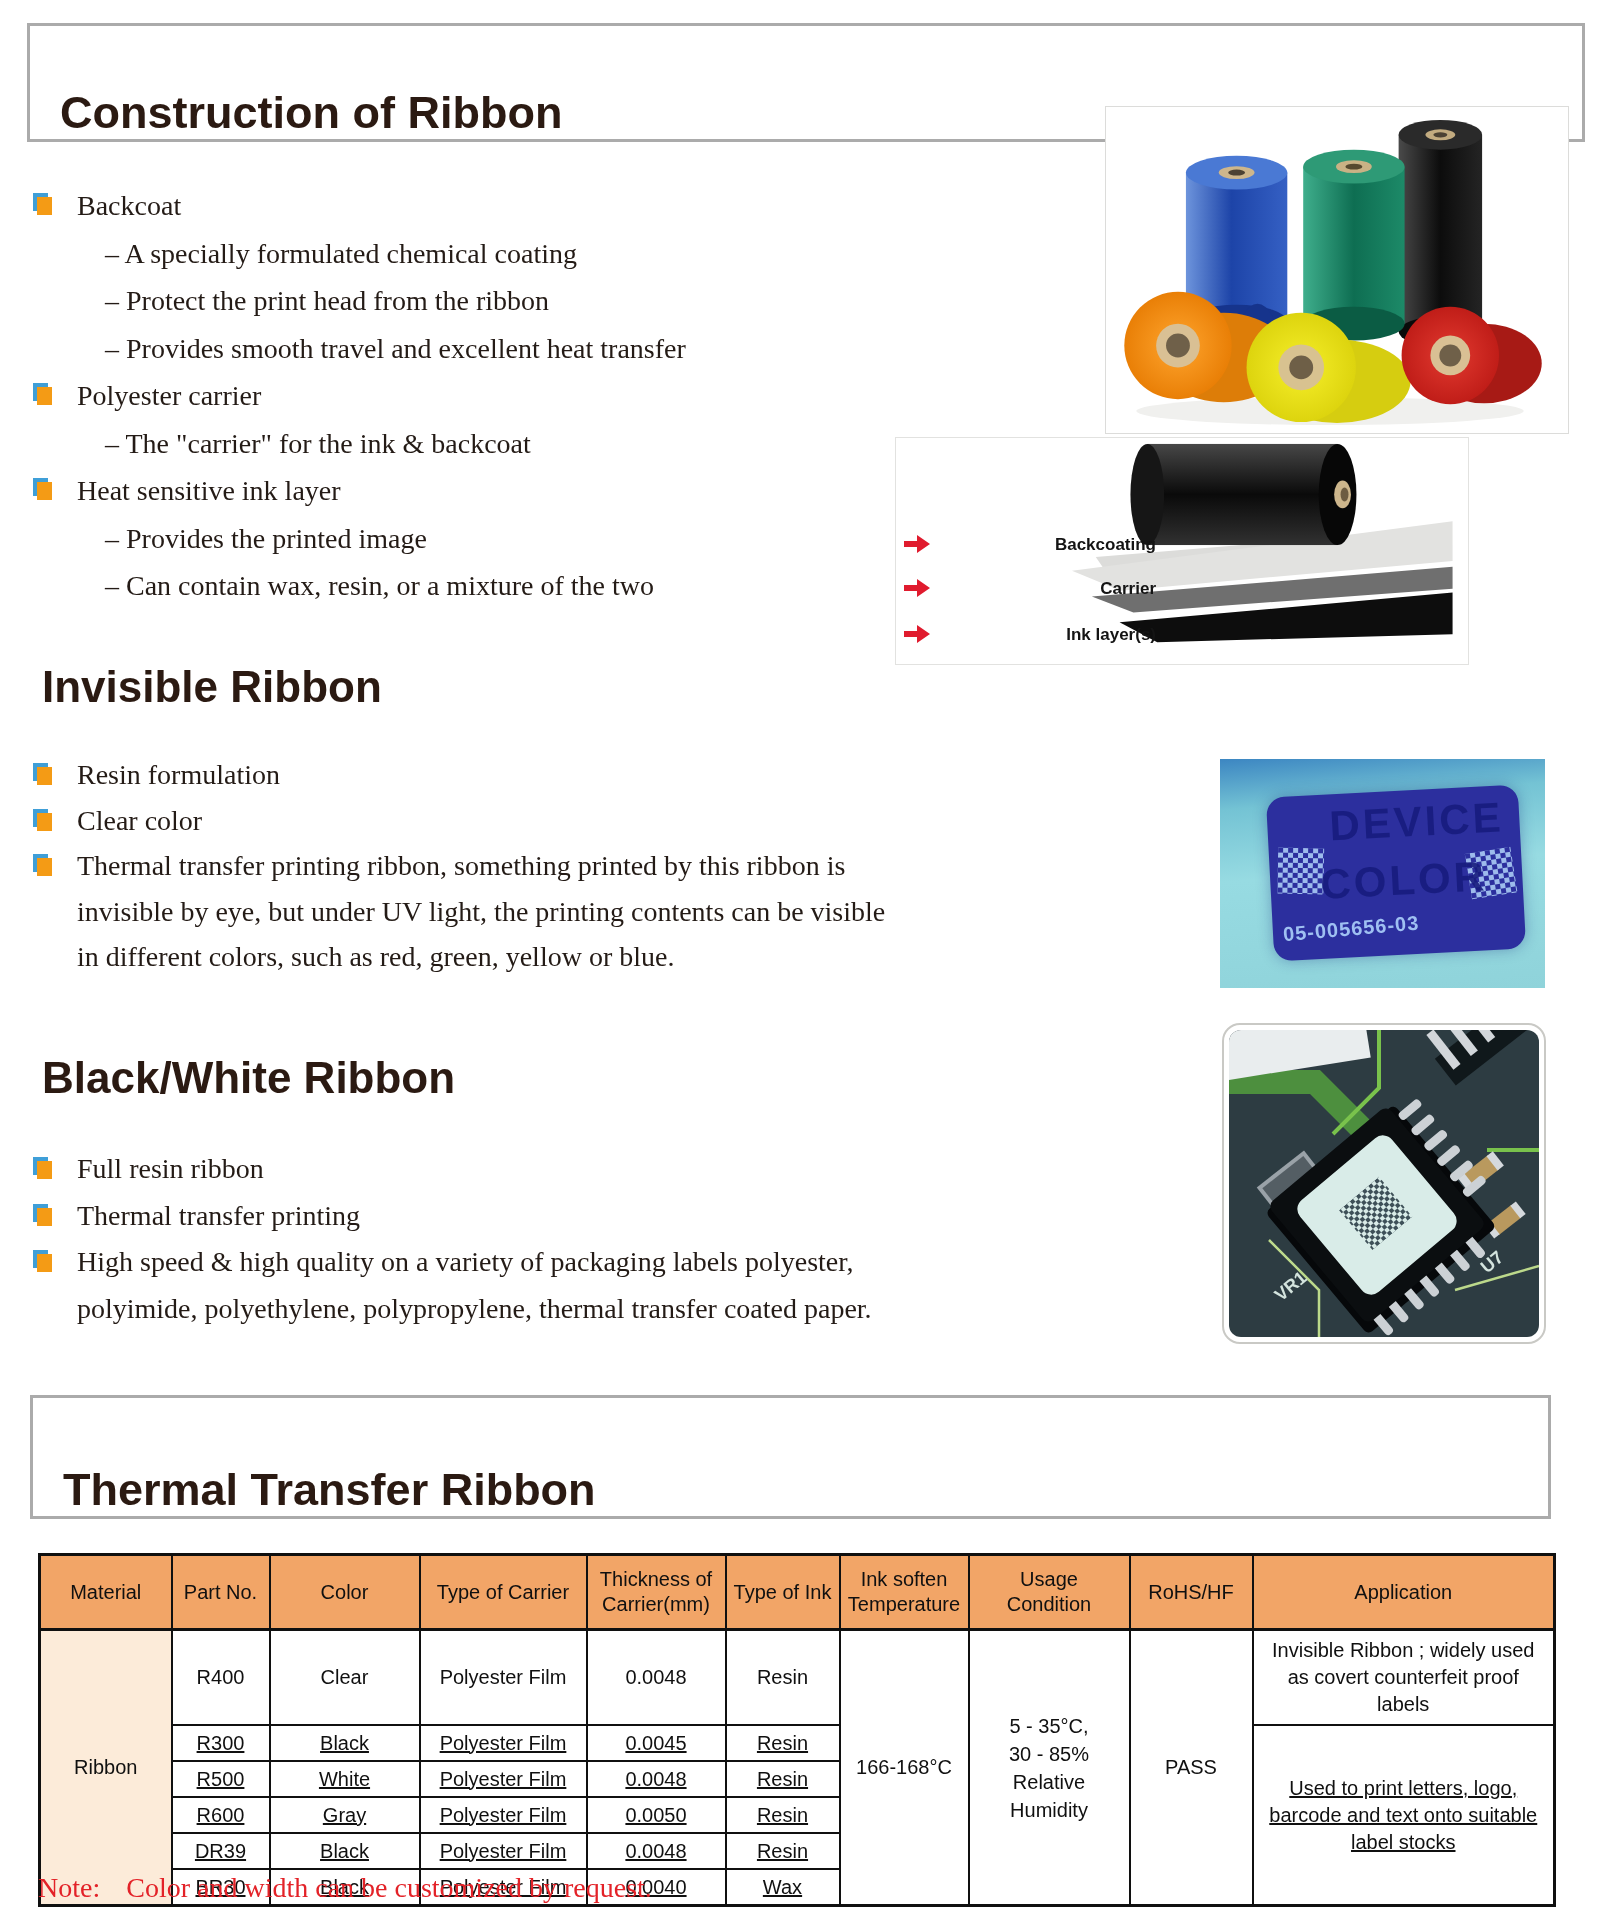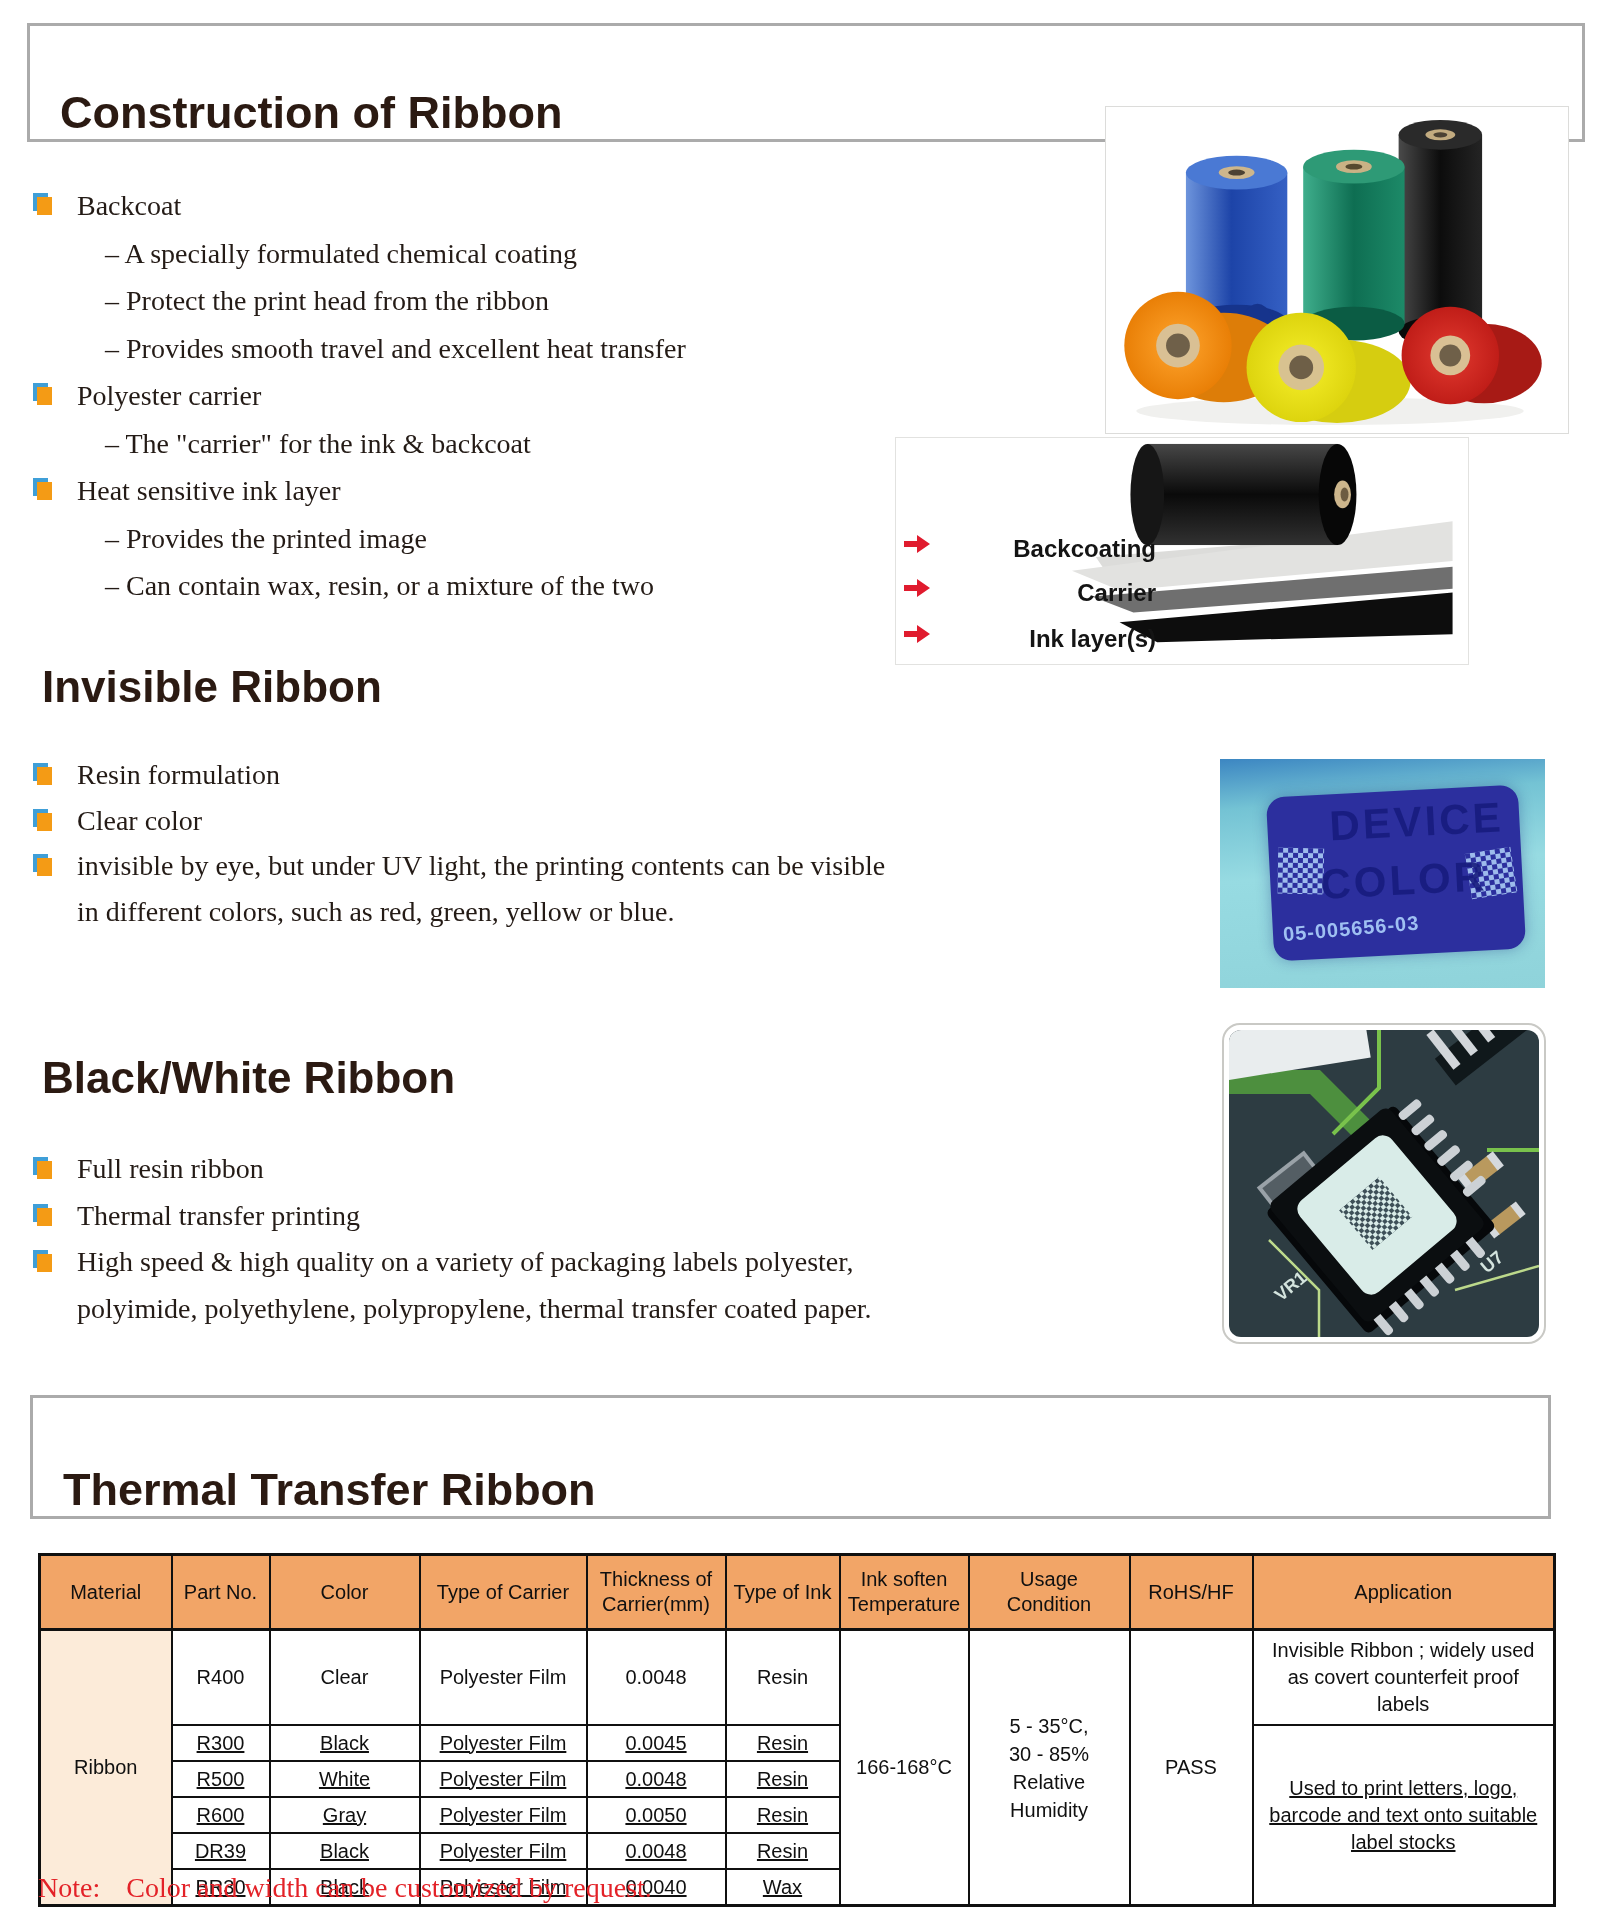--- a/index.html
+++ b/index.html
@@ -32,21 +32,21 @@
   
   .rolls-box{position:absolute;left:1105px;top:106px;width:462px;height:326px;
              background:#ffffff;border:1px solid #dcdcda;z-index:3;}
 
   
   .diagram-box{position:absolute;left:895px;top:437px;width:572px;height:226px;
                background:#ffffff;border:1px solid #e2e2e0;z-index:3;}
   .diagram-box svg{position:absolute;left:0;top:0;}
   .dlab{position:absolute;left:8px;width:252px;display:flex;align-items:flex-end;
         justify-content:flex-end;gap:7px;font-family:"Liberation Sans",sans-serif;
-        font-weight:bold;font-size:24px;color:#141414;}
+        font-weight:bold;font-size:17px;color:#141414;}
   #dlab-0{top:97px;} #dlab-1{top:141px;} #dlab-2{top:187px;}
 
   
   .blue-fig{position:absolute;left:1220px;top:759px;width:325px;height:229px;overflow:hidden;z-index:2;
             background:linear-gradient(175deg,#3c86c2 0%,#74c3d4 20%,#97dbe2 48%,#8fd3da 100%);}
   .blue-label{position:absolute;left:50px;top:32px;width:252px;height:164px;background:#2c2f9e;
               border-radius:18px;transform:rotate(-3deg);box-shadow:0 0 14px rgba(20,40,120,.35);}
   .blue-word{position:absolute;font-family:"Liberation Sans",sans-serif;font-weight:bold;
              font-size:42px;letter-spacing:3px;color:#171c7e;opacity:.9;}
   #bl-word1{left:62px;top:8px;}
@@ -247,20 +247,21 @@
     <div class="itm">
       <span class="mk">
           <i></i>
         </span>
       <span>Clear color</span>
     </div>
     <div class="itm">
       <span class="mk">
           <i></i>
         </span>
+      <span>Thermal transfer printing ribbon, something printed  by this ribbon is</span>
     </div>
     <div class="cont">invisible by eye, but under UV light, the printing contents can be visible</div>
     <div class="cont">in different colors, such as red, green, yellow or blue.</div>
   </div>
 
   <div class="blue-fig">
     <div class="blue-label">
       <div class="dm-sq" id="dm-left"></div>
       <div class="dm-sq" id="dm-right"></div>
       <div class="blue-word" id="bl-word1">DEVICE</div>

